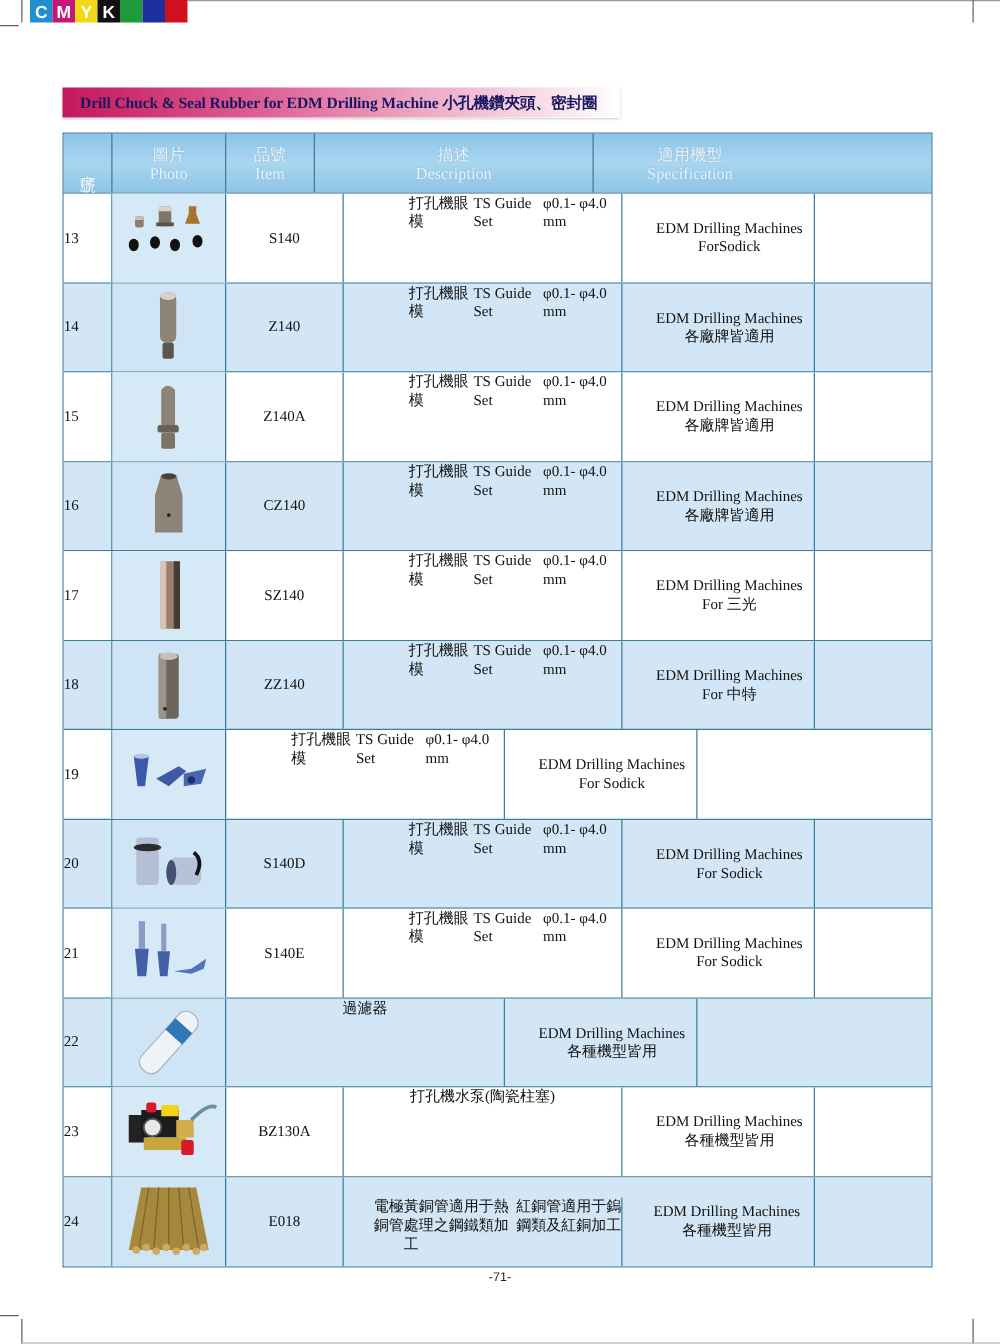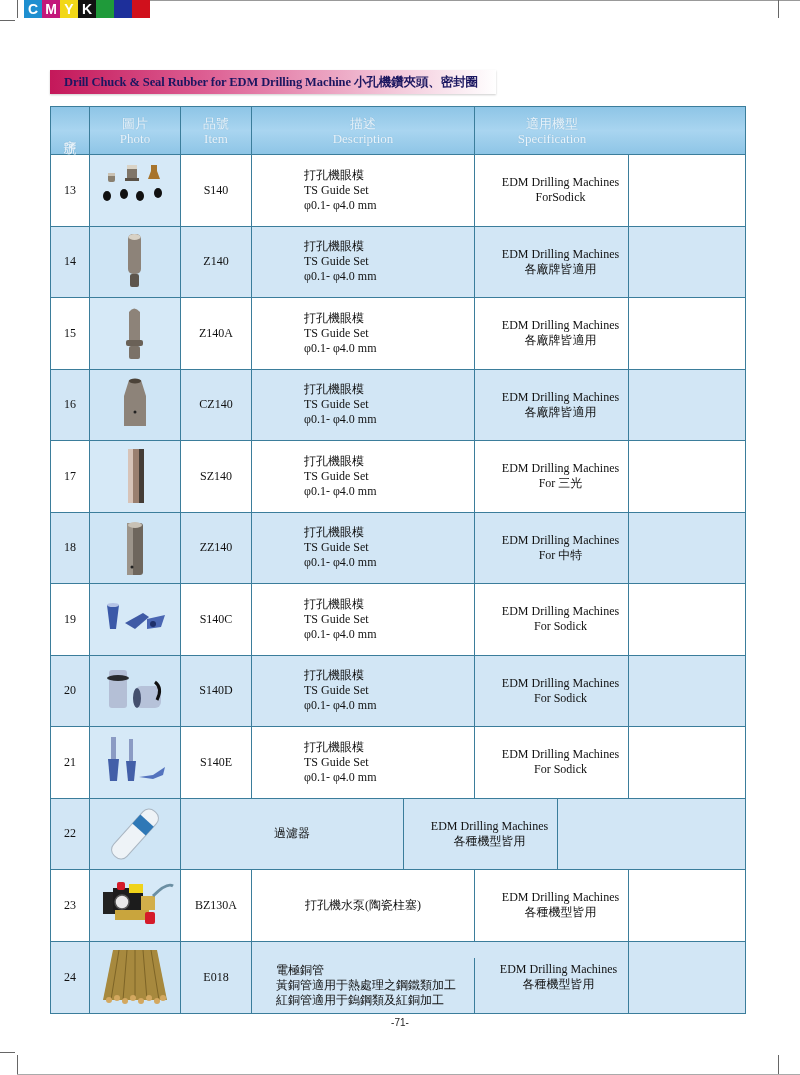--- a/index.html
+++ b/index.html
@@ -24,25 +24,25 @@
   .table { position: absolute; left: 50px; top: 106px; width: 696px; border: 1px solid #3b7d9b; }
   .hdr { display: flex; height: 48px; background: linear-gradient(180deg, #8ec5e6 0%, #a9d5f0 50%, #8ec5e6 100%); border-bottom: 1px solid #3b7d9b; }
   .hcell { border-right: 1px solid #3b7d9b; display: flex; flex-direction: column; align-items: center; justify-content: center; color: #e9f4fb; font-size: 13px; line-height: 15px; text-shadow: 0 0 1px rgba(70,120,160,0.4); text-align: center; }
   .hcell:last-child { border-right: none; }
   .row { display: flex; height: 71.5px; border-bottom: 1px solid #3b7d9b; }
   .row:last-child { border-bottom: none; }
   .row.alt { background: #d2e6f5; }
   .row.plain { background: #ffffff; }
   .cell { border-right: 1px solid #3b7d9b; display: flex; align-items: center; font-size: 12px; line-height: 15px; }
   .cell:last-child { border-right: none; }
-  .c-no { width: 39px; justify-content: center; }
+  .c-no { width: 39px; }
   .c-photo { width: 91px; justify-content: center; background: #cfe5f5; }
-  .c-item { width: 71px; justify-content: center; }
-  .c-desc { width: 223px; flex-direction: column; align-items: flex-start; justify-content: center; padding-left: 52px; }
-  .c-desc.center { align-items: center; padding-left: 0; }
+  .c-item { width: 94px; justify-content: center; }
+  .c-desc { width: 223px; flex-direction: row; align-items: flex-start; justify-content: center; padding-left: 52px; }
+  .c-desc.center { padding-left: 0; }
   .c-desc.left { padding-left: 24px; margin-top: 16px; }
   .c-spec { width: 154px; flex-direction: column; align-items: center; justify-content: center; padding-left: 18px; }
   .c-spec.tight { padding-left: 14px; }
   .c-orig { flex: 1; }
   .row.alt .c-photo { background: #cfe5f5; }
   .row.plain .c-photo { background: #d6e9f7; }
 
   .ph { width: 80px; height: 62px; }
 
   .footer-num { position: absolute; left: 0; width: 800px; top: 1017px; text-align: center; font-size: 10px; color: #222; font-family: "Liberation Sans", "DejaVu Sans", sans-serif; }
@@ -271,23 +271,20 @@
           <span>19</span>
         </div>
         <div class="cell c-photo">
           <svg viewBox="0 0 80 62" class="ph">
             <path d="M12 17 h12 l-3 24 h-6z" fill="#3b59a8"></path>
             <ellipse cx="18" cy="17" rx="6" ry="2" fill="#b5c4e6"></ellipse>
             <path d="M30 35 l18 -10 l6 4 l-14 12z" fill="#3f5aa5"></path>
             <path d="M52 31 l18 -4 l-4 12 l-14 2z" fill="#4a66b3"></path>
             <circle cx="58" cy="36" r="3" fill="#1e2f6a"></circle>
           </svg>
-        </div>
-        <div class="cell c-item">
-          <span>S140C</span>
         </div>
         <div class="cell c-desc">
           <span>打孔機眼模</span>
           <span>TS Guide Set</span>
           <span>φ0.1- φ4.0 mm</span>
         </div>
         <div class="cell c-spec">
           <span>EDM Drilling Machines</span>
           <span>For Sodick</span>
         </div>

